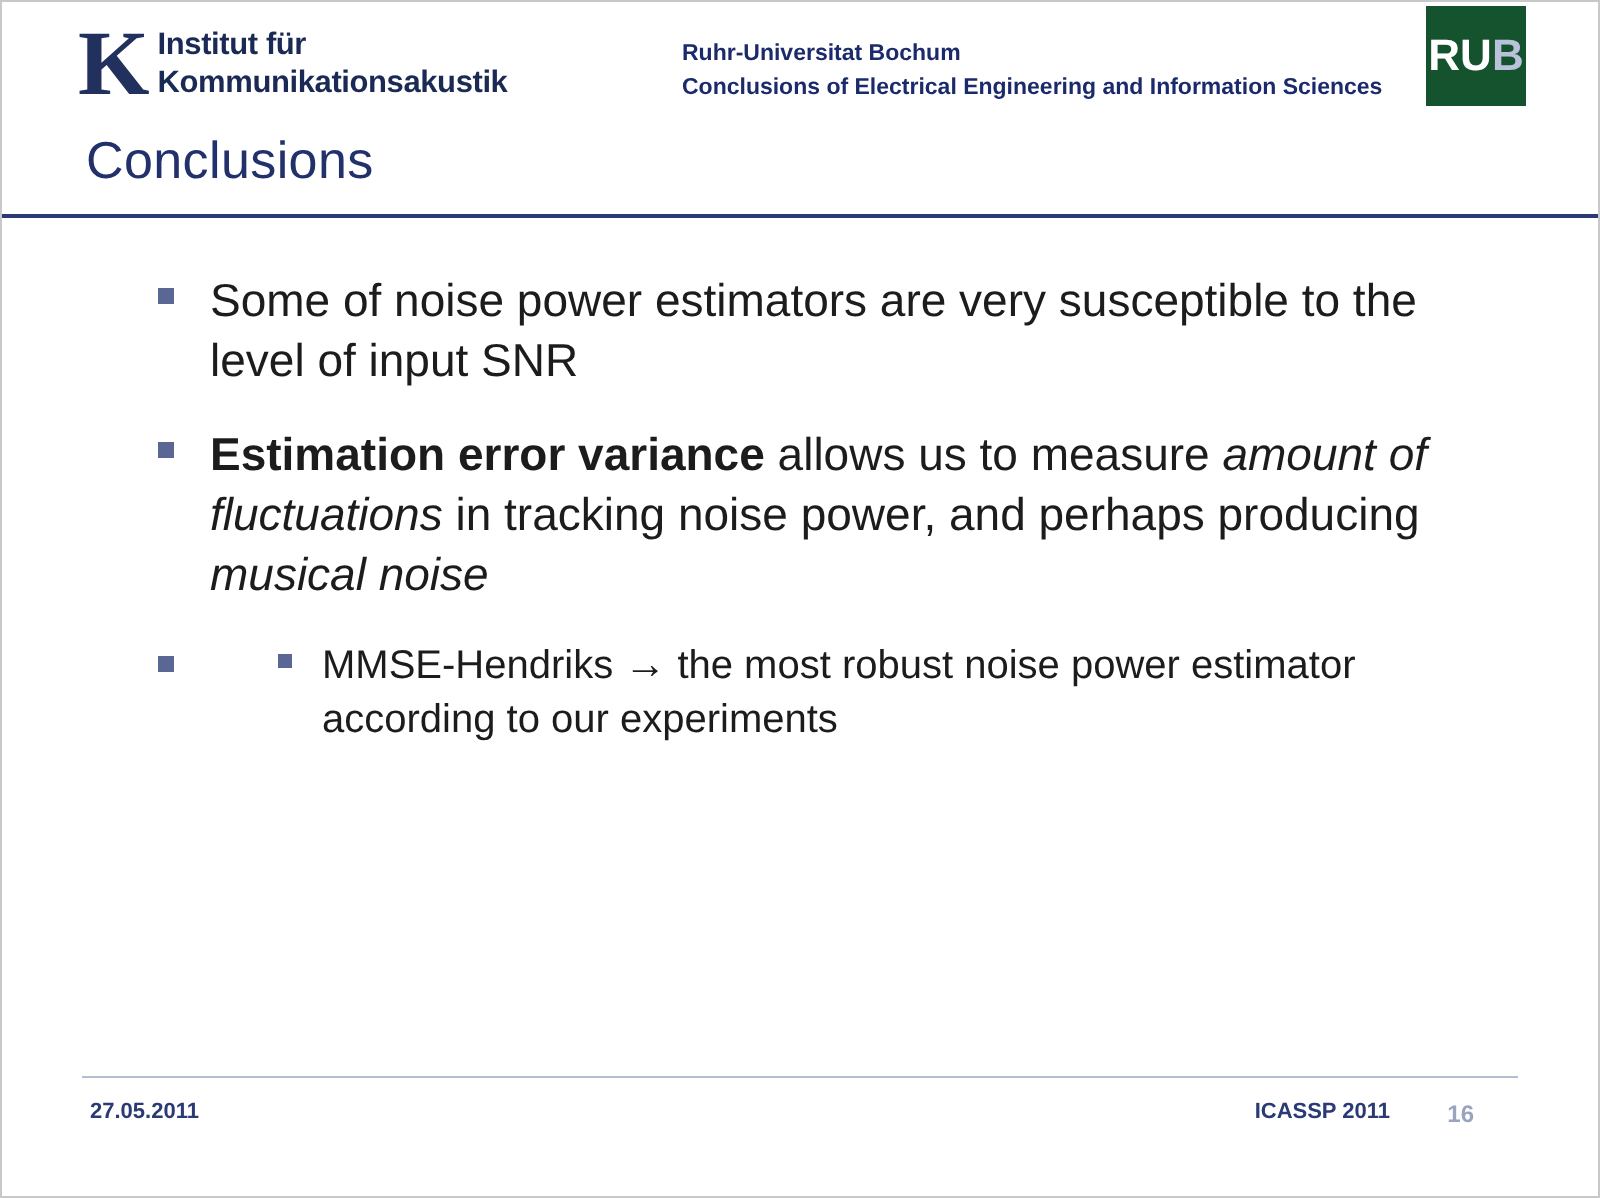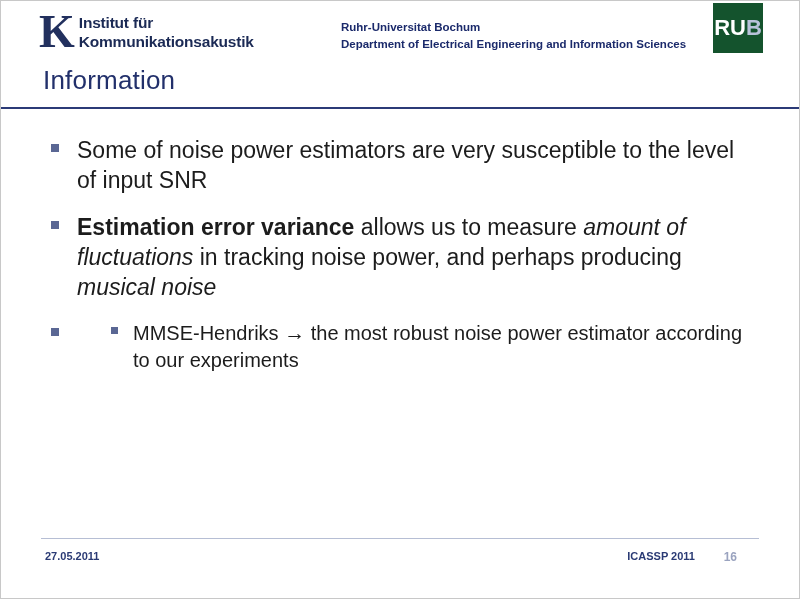--- a/index.html
+++ b/index.html
@@ -102,21 +102,21 @@
     left: 0;
     right: 0;
     bottom: 0;
     height: 2px;
     background: #2b3a77;
   }
 
   
   .body-area {
     position: relative;
-    padding: 26px 50px 0 46px;
+    padding: 26px 50px 0 74px;
   }
   ul.level1 {
     list-style: none;
     margin: 0;
     padding: 0;
   }
   li.l1 {
     position: relative;
     padding-left: 30px;
     margin-bottom: 16px;
@@ -208,31 +208,31 @@
     <div class="logo-box">
       <div class="logo-k">K</div>
       <div class="logo-text">
         <div>Institut für</div>
         <div>Kommunikationsakustik</div>
       </div>
     </div>
 
     <div class="dept-block">
       <div>Ruhr-Universitat Bochum</div>
-      <div>Department of Electrical Engineering and Information Sciences</div>
+      <div>Conclusions of Electrical Engineering and Information Sciences</div>
     </div>
 
     <div class="rub-logo">
       <span>RU</span>
         <span class="light">B</span>
     </div>
   </div>
 
   <div class="title-area">
-    <div class="slide-title">Information</div>
+    <div class="slide-title">Conclusions</div>
     <div class="title-rule"></div>
   </div>
 
   <div class="body-area">
     <ul class="level1" id="bullet-list">
         <li class="l1"><span class="bullet"></span><span><span>Some of noise power estimators are very susceptible to the level of input SNR</span></span></li>
         <li class="l1"><span class="bullet"></span><span><span class="b">Estimation error variance</span><span> allows us to measure </span><span class="i">amount of fluctuations</span><span> in tracking noise power, and perhaps producing </span><span class="i">musical noise</span></span></li>
         <li class="l1"><span class="bullet"></span><ul class="level2">
             <li class="l2"><span class="bullet"></span><span><span>MMSE-Hendriks  </span><span class="arrow">→</span><span> the most robust noise power estimator according to our experiments</span></span></li>
           </ul></li>

